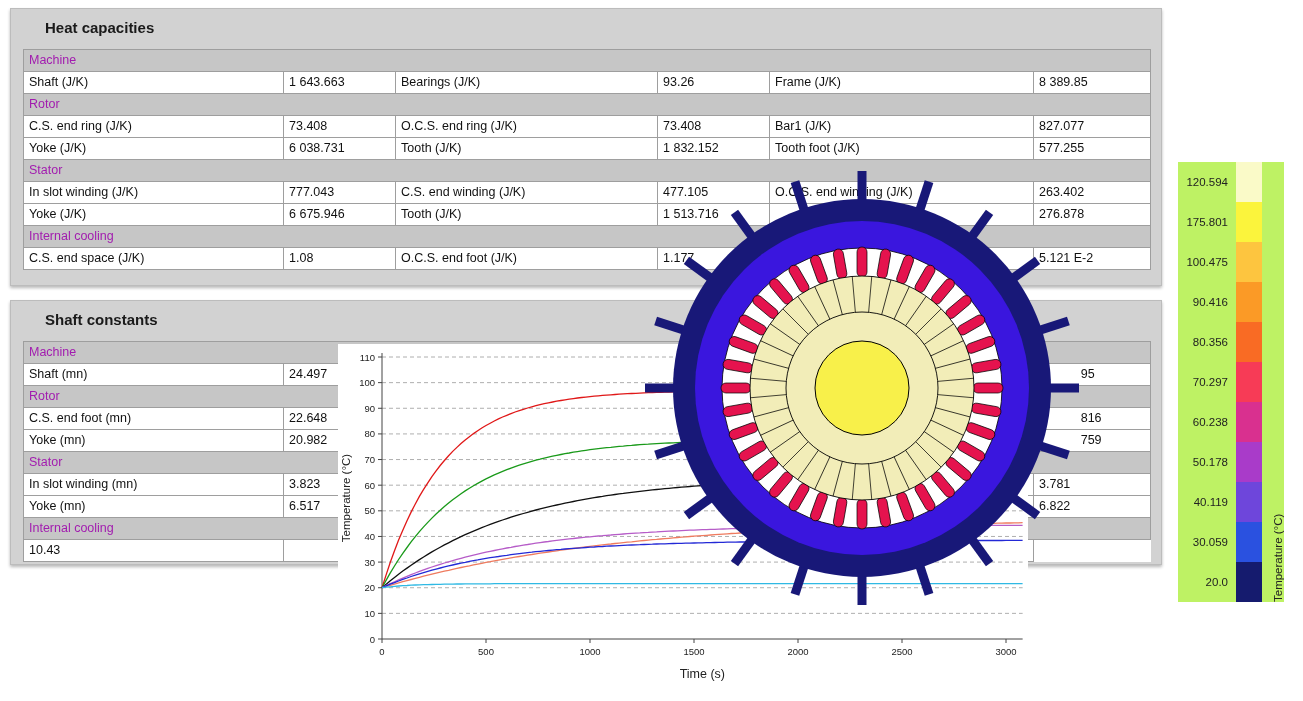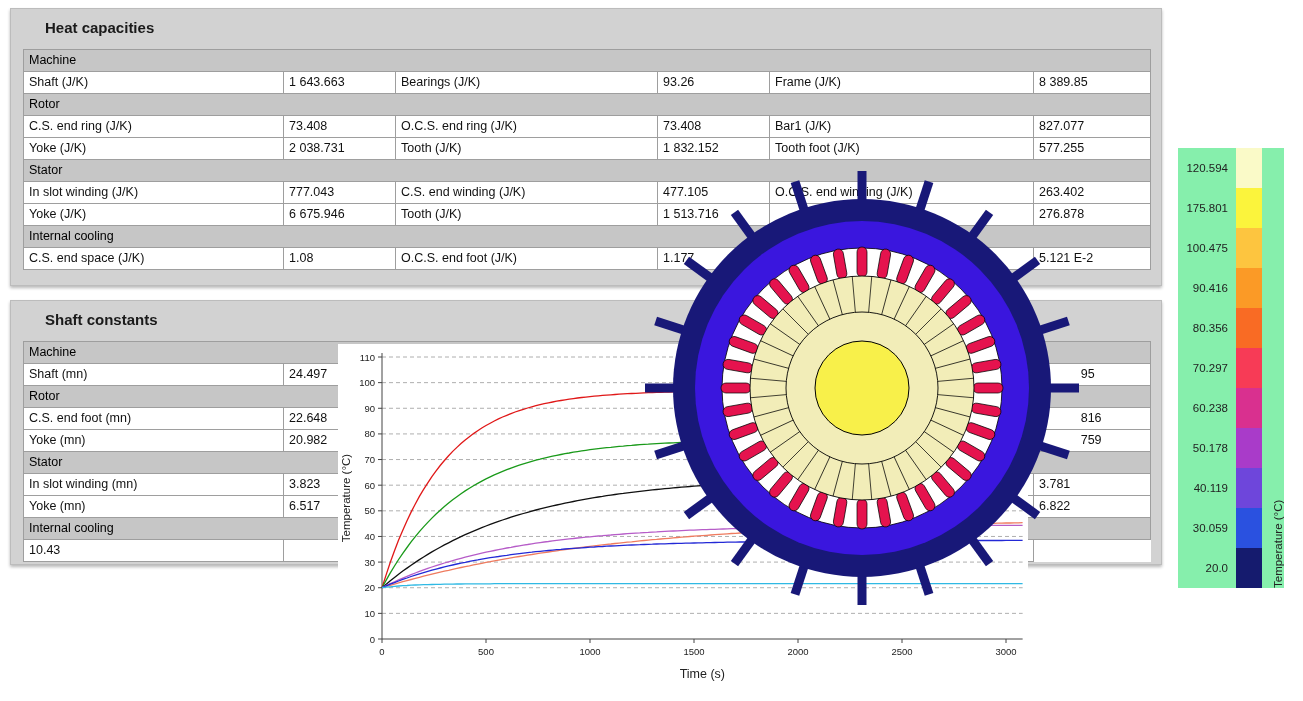--- a/index.html
+++ b/index.html
@@ -10,28 +10,28 @@
   .panel-heat { left:10px; top:8px;   width:1152px; height:278px; }
   .panel-time { left:10px; top:300px; width:1152px; height:265px; }
   .panel-title { font-size:15px; font-weight:bold; color:#1a1a1a; padding:10px 0 0 34px; }
 
   .dtable { position:absolute; left:12px; top:40px; width:1128px; background:#ffffff;
             border-top:1px solid #9e9e9e; border-left:1px solid #9e9e9e; }
   .trow { display:grid; grid-template-columns:260px 112px 262px 112px 264px 1fr; height:22px; }
   .cell { border-right:1px solid #9e9e9e; border-bottom:1px solid #9e9e9e;
           font-size:12.5px; line-height:21px; color:#111; padding:0 5px;
           overflow:hidden; white-space:pre; }
-  .trow.section .cell { background:#c6c6c6; color:#000000; grid-column:1 / -1; }
+  .trow.section .cell { background:#c6c6c6; color:#a21caf; grid-column:1 / -1; }
 
   .chart { position:absolute; left:338px; top:344px; width:690px; height:352px; background:#ffffff; }
   svg text { font-family:"Liberation Sans", sans-serif; }
 
   .motor { position:absolute; left:642px; top:168px; width:440px; height:440px; }
 
-  .colorbar { position:absolute; left:1178px; top:148px; display:flex; align-items:stretch; background:#86efac; }
+  .colorbar { position:absolute; left:1178px; top:162px; display:flex; align-items:stretch; background:#bef264; }
   .cb-labels { display:flex; flex-direction:column; width:58px; }
   .cb-label { height:40px; display:flex; align-items:center; justify-content:flex-end;
               padding-right:8px; font-size:11.5px; color:#222; }
   .cb-segs { display:flex; flex-direction:column; width:26px; }
   .cb-seg { height:40px; }
   .cb-title { writing-mode:vertical-rl; transform:rotate(180deg); display:flex; align-items:center;
               margin-left:10px; font-size:11.5px; color:#222; }
 </style>
 </head>
 <body>
@@ -58,21 +58,21 @@
         <div class="trow">
           <div class="cell">C.S. end ring (J/K)</div>
           <div class="cell">73.408</div>
           <div class="cell">O.C.S. end ring (J/K)</div>
           <div class="cell">73.408</div>
           <div class="cell">Bar1 (J/K)</div>
           <div class="cell">827.077</div>
         </div>
         <div class="trow">
           <div class="cell">Yoke (J/K)</div>
-          <div class="cell">2 038.731</div>
+          <div class="cell">6 038.731</div>
           <div class="cell">Tooth (J/K)</div>
           <div class="cell">1 832.152</div>
           <div class="cell">Tooth foot (J/K)</div>
           <div class="cell">577.255</div>
         </div>
         <div class="trow section">
           <div class="cell">Stator</div>
         </div>
         <div class="trow">
           <div class="cell">In slot winding (J/K)</div>

